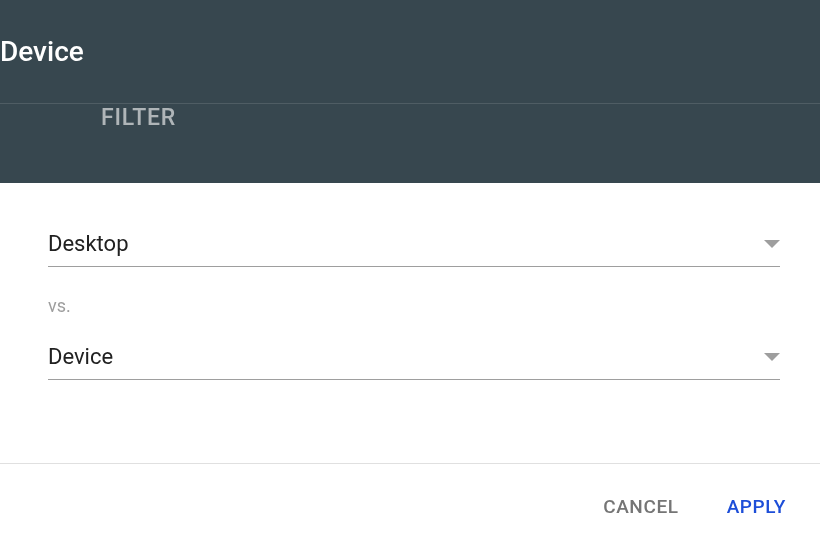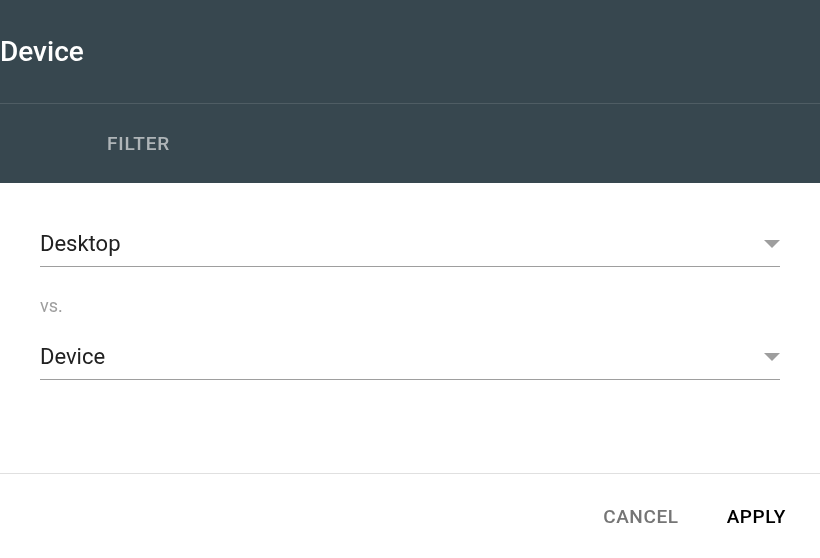--- a/index.html
+++ b/index.html
@@ -22,23 +22,22 @@
       font-weight: 500;
     }
     .tabs {
       background: #37474f;
       height: 79px;
       display: flex;
     }
     .tab {
       flex: 0 0 auto;
       display: flex;
-      align-items: center;
       justify-content: center;
-      font-size: 19px;
+      font-size: 23px;
       font-weight: 500;
       letter-spacing: 0.8px;
       color: rgba(255,255,255,0.6);
       cursor: pointer;
       text-transform: uppercase;
     }
     .tab-filter {
       width: 277px;
     }
     .tab-compare {
@@ -50,20 +49,21 @@
       content: "";
       position: absolute;
       left: 0;
       right: 0;
       bottom: 0;
       height: 4px;
       background: #fff;
     }
     .content {
       padding: 48px 40px 40px 40px;
+      margin-left: 8px;
     }
     .select-field {
       display: flex;
       align-items: center;
       justify-content: space-between;
       border-bottom: 1px solid #9e9e9e;
       padding-bottom: 10px;
       cursor: pointer;
     }
     .select-value {
@@ -79,21 +79,21 @@
       border-top: 8px solid #9e9e9e;
     }
     .vs-label {
       font-size: 18px;
       color: #9e9e9e;
       margin: 28px 0 28px 0;
       text-transform: lowercase;
     }
     .footer {
       position: absolute;
-      top: 473px;
+      top: 463px;
       left: 0;
       width: 820px;
       height: 85px;
       border-top: 1px solid #e0e0e0;
       display: flex;
       align-items: center;
       justify-content: flex-end;
       padding-right: 34px;
       gap: 48px;
     }
@@ -104,21 +104,21 @@
       cursor: pointer;
       background: none;
       border: none;
       text-transform: uppercase;
       font-family: inherit;
     }
     .btn-cancel {
       color: #757575;
     }
     .btn-apply {
-      color: #000000;
+      color: #1d4ed8;
     }
   </style>
 </head>
 <body>
 
 <div class="header">
   <div class="header-title">Device</div>
 </div>
 
 <div class="tabs">

